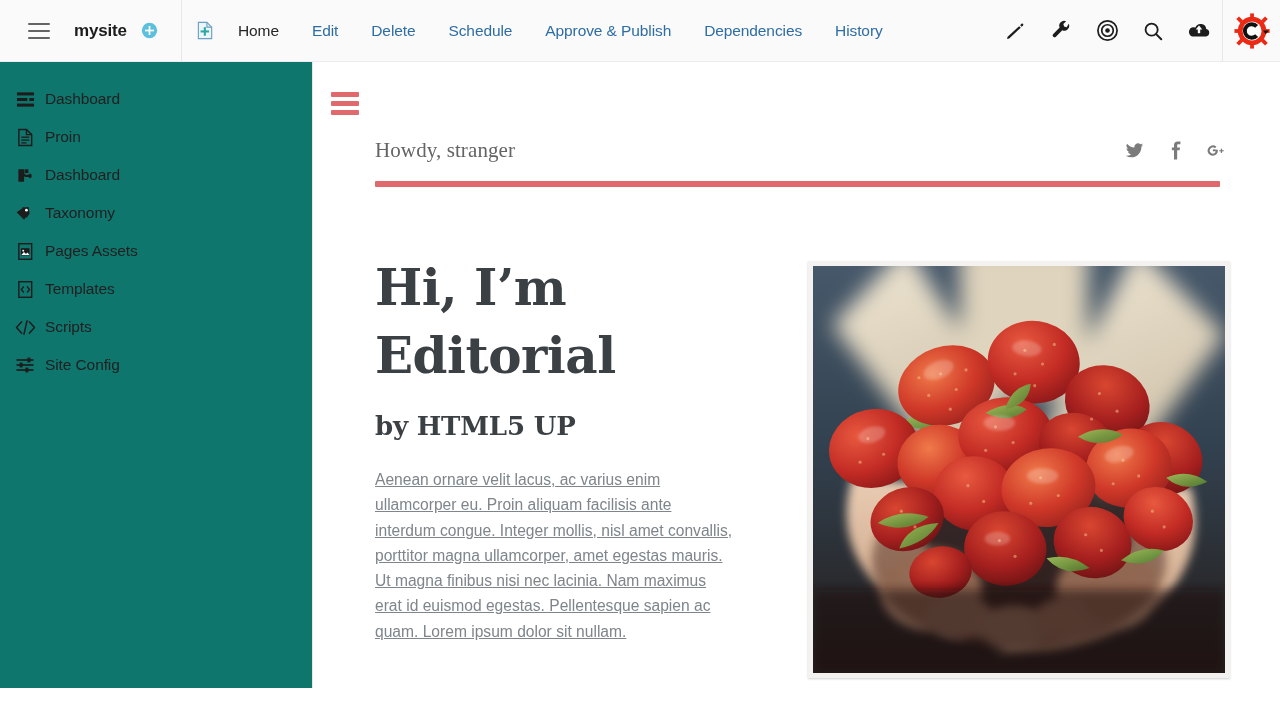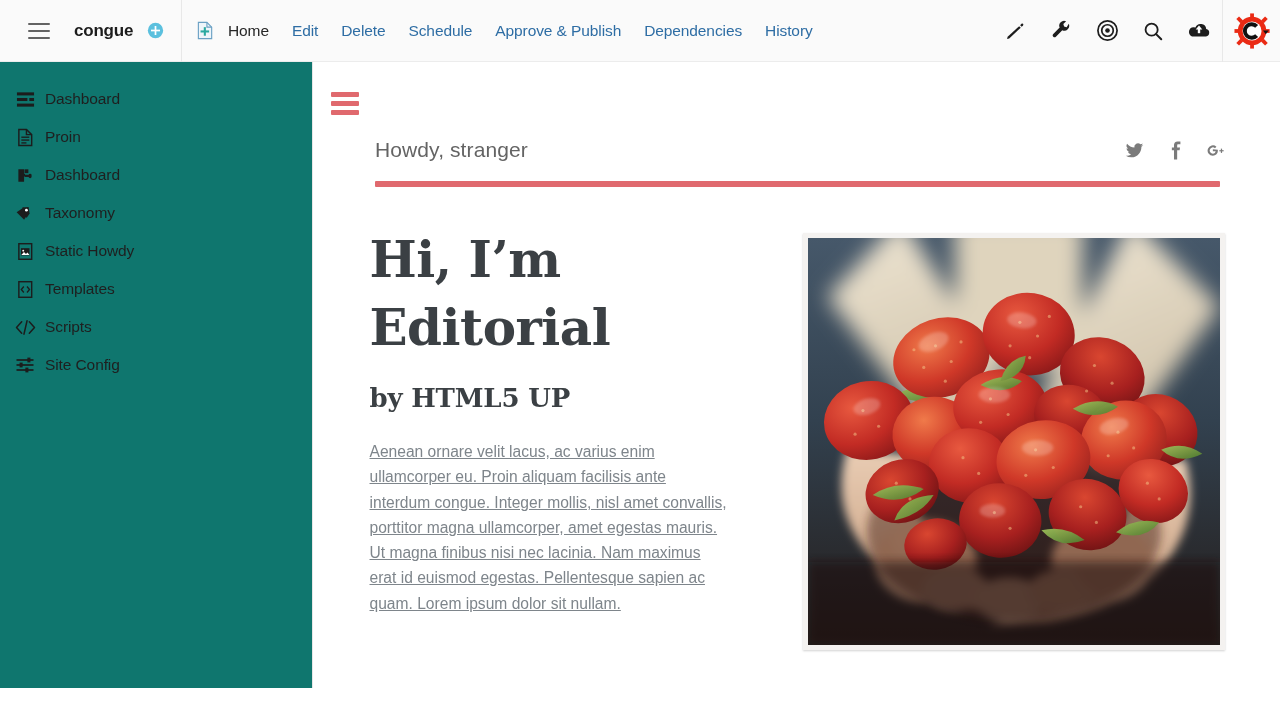--- a/index.html
+++ b/index.html
@@ -61,21 +61,21 @@
     width: 17px;
     height: 17px;
     flex: none;
     display: block;
   }
 
   .topbar-nav {
     display: flex;
     align-items: center;
     padding-left: 14px;
-    gap: 6px;
+    gap: 16px;
     flex: 1;
   }
   .nav-page-icon {
     width: 19px;
     height: 19px;
     margin-right: 7px;
     flex: none;
     display: block;
   }
   .nav-item {
@@ -183,21 +183,21 @@
   .howdy-row {
     position: absolute;
     left: 61px;
     top: 76px;
     width: 851px;
     display: flex;
     align-items: center;
     justify-content: space-between;
   }
   .howdy-text {
-    font-family: Liberation Sans, sans-serif;
+    font-family: Liberation Serif, serif;
     font-size: 21px;
     color: #646464;
     letter-spacing: 0.1px;
   }
   .social-row {
     display: flex;
     align-items: center;
     gap: 21px;
   }
   .social-ico {
@@ -216,25 +216,24 @@
     width: 845px;
     height: 6px;
     background: #e0696e;
     border-radius: 1px;
   }
 
   
   .hero {
     position: absolute;
     left: 61px;
-    top: 164px;
+    top: 192px;
     width: 845px;
     display: flex;
     gap: 8px;
-    justify-content: center;
   }
   .hero-left {
     width: 425px;
     flex: none;
     padding-right: 30px;
   }
   .hero-title {
     font-family: "DejaVu Serif", "Liberation Serif", serif;
     font-weight: bold;
     font-size: 50px;
@@ -279,21 +278,21 @@
 <body>
 
 <div class="topbar">
 
   <div class="topbar-left">
     <div class="hamburger-btn">
       <i></i>
       <i></i>
       <i></i>
     </div>
-    <div class="site-name">congue</div>
+    <div class="site-name">mysite</div>
     <svg class="add-site-icon" viewBox="0 0 20 20">
       <circle cx="10" cy="10" r="9" fill="#5bc0de"></circle>
       <rect x="9" y="4.7" width="2" height="10.6" fill="#ffffff"></rect>
       <rect x="4.7" y="9" width="10.6" height="2" fill="#ffffff"></rect>
     </svg>
   </div>
 
   <div class="topbar-nav">
     <svg class="nav-page-icon" viewBox="0 0 20 20">
       <path d="M2.5 1.5h9l5 5v12h-14z" fill="#eef5fa" stroke="#6aa0c4" stroke-width="1.2"></path>
@@ -423,21 +422,21 @@
 
   <div class="side-item">
     <span class="side-ico">
       <svg width="19" height="19" viewBox="0 0 20 20">
         <rect x="3" y="1.8" width="13.5" height="16.4" fill="none" stroke="#1c1c1c" stroke-width="1.5"></rect>
         <rect x="5.2" y="6.5" width="9" height="7.6" fill="#1c1c1c"></rect>
         <circle cx="7.6" cy="9.1" r="1" fill="#ffffff"></circle>
         <path d="M5.6 13.6l2.8-3.1 2.1 2 1.6-1.4 2 2.5z" fill="#ffffff"></path>
       </svg>
     </span>
-    <span class="side-label">Static Howdy</span>
+    <span class="side-label">Pages Assets</span>
   </div>
 
   <div class="side-item">
     <span class="side-ico">
       <svg width="19" height="19" viewBox="0 0 20 20">
         <rect x="3" y="1.8" width="13.5" height="16.4" fill="none" stroke="#1c1c1c" stroke-width="1.5"></rect>
         <path d="M8.2 6.8L5.6 10l2.6 3.2" fill="none" stroke="#1c1c1c" stroke-width="1.4"></path>
         <path d="M11.6 6.8L14.2 10l-2.6 3.2" fill="none" stroke="#1c1c1c" stroke-width="1.4"></path>
       </svg>
     </span>

